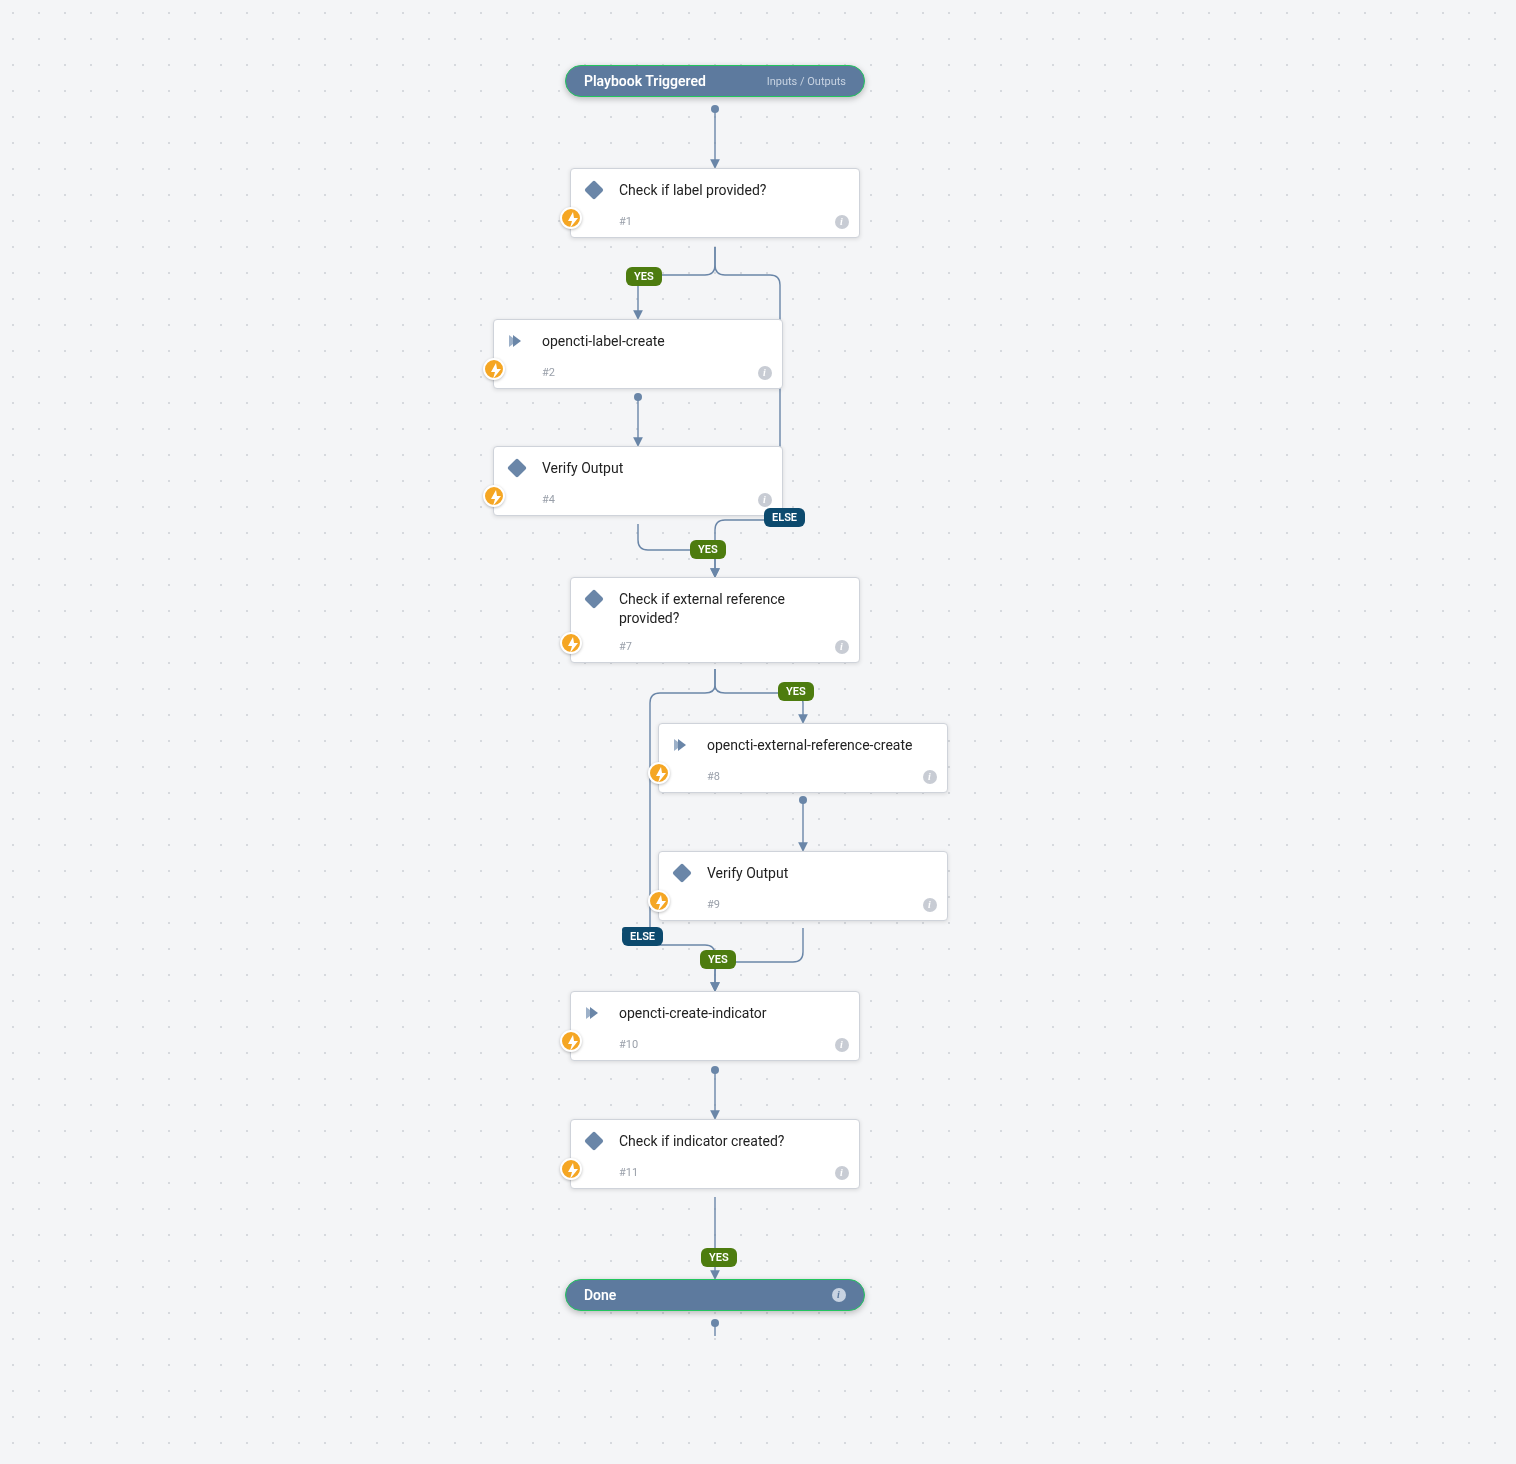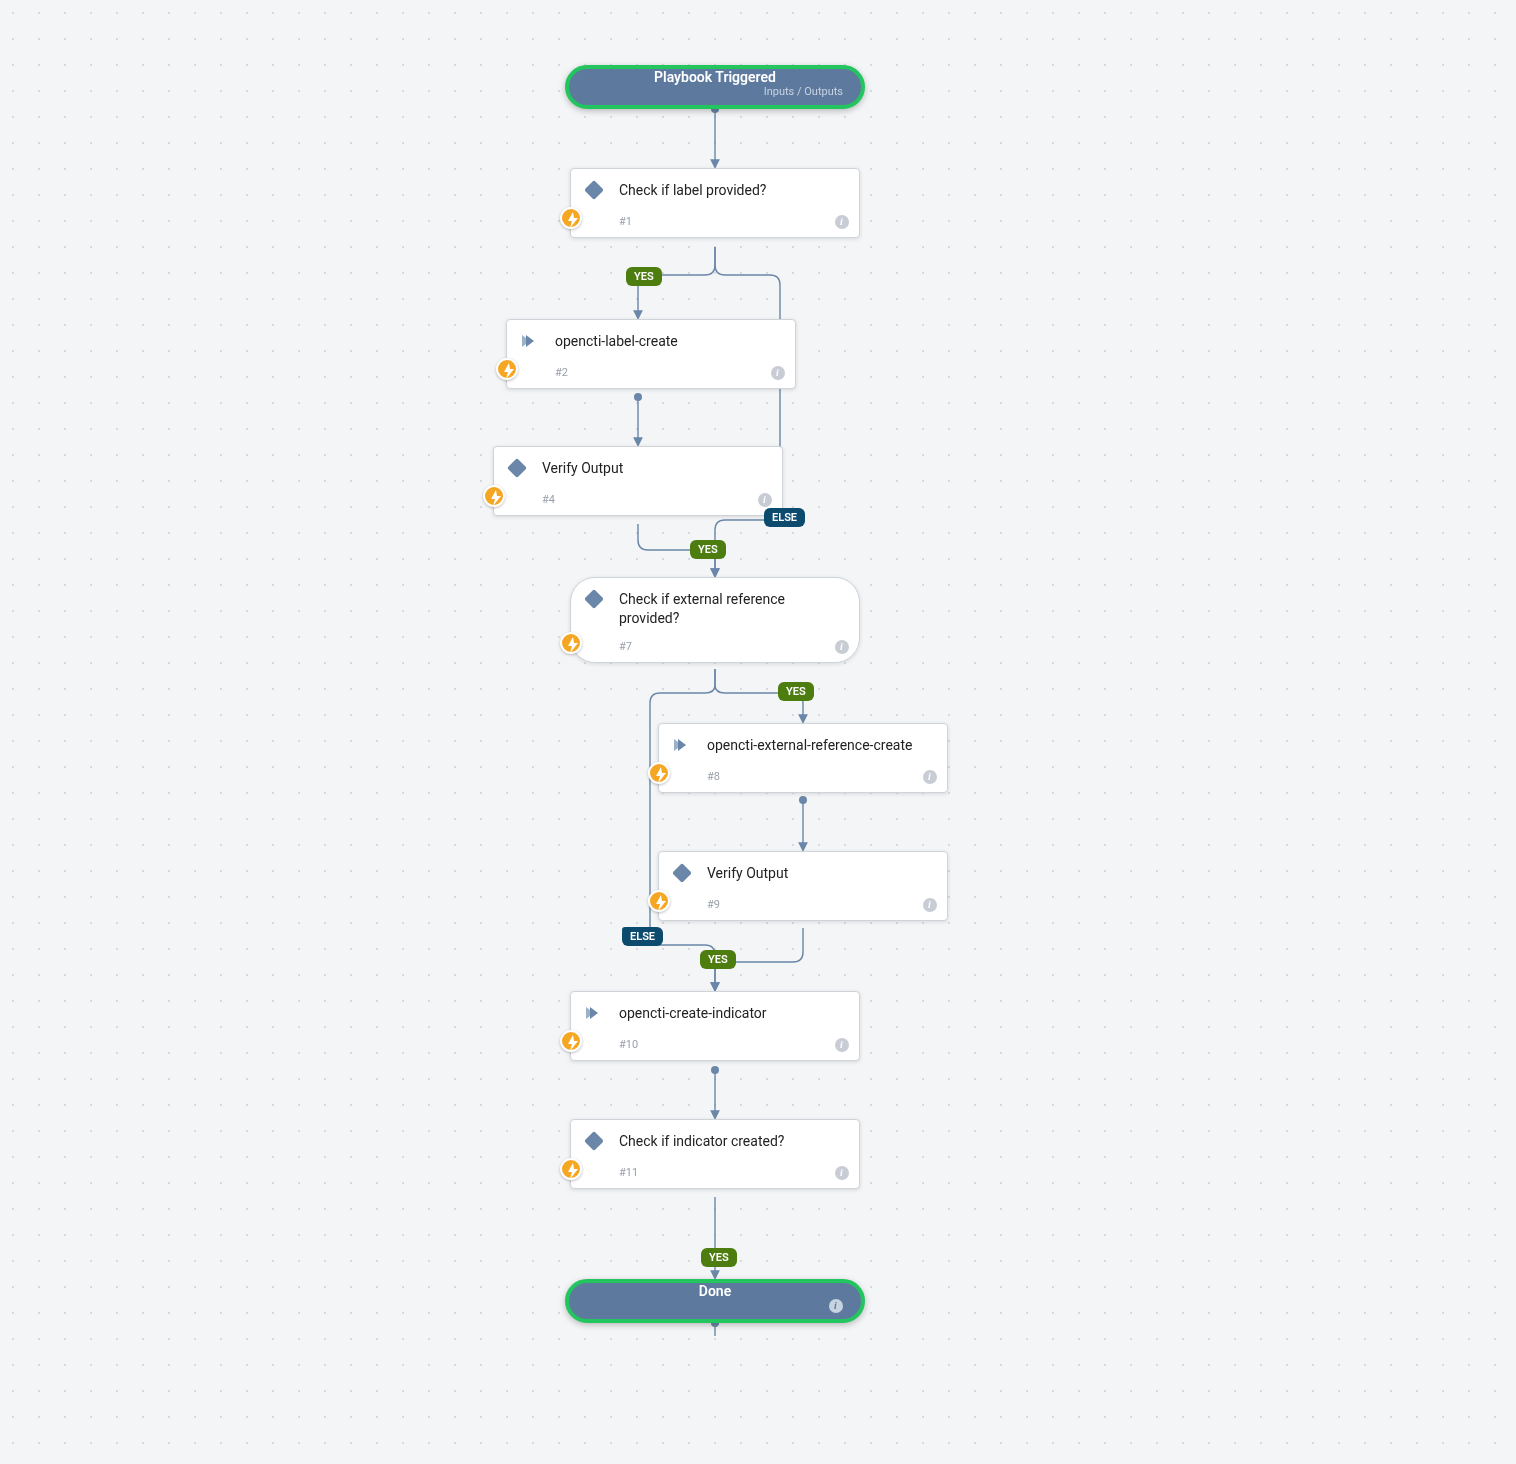--- a/index.html
+++ b/index.html
@@ -104,31 +104,30 @@
     position: absolute;
     left: 5px; top: 2px;
     border-style: solid;
     border-width: 6px 0 6px 8px;
     border-color: transparent transparent transparent #6a86a8;
   }
 
   .pill {
     position: absolute;
     width: 300px;
-    height: 44px;
+    height: 32px;
     border-radius: 22px;
     background: #5d7a9e;
-    border: 4px solid #22c55e;
+    border: 1px solid #22c55e;
     box-shadow: 0 2px 6px rgba(0,0,0,0.25);
     color: #fff;
     display: flex;
     align-items: center;
     padding: 0 18px;
     cursor: pointer;
-    flex-direction: column;
   }
   .pill .title { font-size: 14px; font-weight: 600; }
   .pill .io {
     margin-left: auto; font-size: 11px; color: #c8d3e2; font-weight: 400;
   }
   .pill .info-icon {
     margin-left: auto;
     width: 14px; height: 14px; border-radius: 50%;
     background: #c8d3e2; position: relative;
   }
@@ -207,21 +206,21 @@
   <div class="title">Check if label provided?</div>
   <div class="task-num">#1</div>
   <div class="info-icon"></div>
   <div class="bolt">
     <svg width="14" height="16" viewBox="0 0 14 16">
         <path d="M7 0 L2 9 H6 L4 16 L12 6 H8 Z" fill="#fff"></path>
       </svg>
   </div>
 </div>
 
-<div class="node" style="left:506px; top:319px;">
+<div class="node" style="left:493px; top:319px;">
   <div class="shape-icon">
       <div class="chevron"></div>
     </div>
   <div class="title">opencti-label-create</div>
   <div class="task-num">#2</div>
   <div class="info-icon"></div>
   <div class="bolt">
     <svg width="14" height="16" viewBox="0 0 14 16">
         <path d="M7 0 L2 9 H6 L4 16 L12 6 H8 Z" fill="#fff"></path>
       </svg>
@@ -235,21 +234,21 @@
   <div class="title">Verify Output</div>
   <div class="task-num">#4</div>
   <div class="info-icon"></div>
   <div class="bolt">
     <svg width="14" height="16" viewBox="0 0 14 16">
         <path d="M7 0 L2 9 H6 L4 16 L12 6 H8 Z" fill="#fff"></path>
       </svg>
   </div>
 </div>
 
-<div class="node" style="left:570px; top:577px; min-height:86px;border-radius:25px;">
+<div class="node" style="left:570px; top:577px; min-height:86px;">
   <div class="shape-icon">
       <div class="diamond"></div>
     </div>
   <div class="title" style="max-width:200px;">Check if external reference provided?</div>
   <div class="task-num">#7</div>
   <div class="info-icon"></div>
   <div class="bolt">
     <svg width="14" height="16" viewBox="0 0 14 16">
         <path d="M7 0 L2 9 H6 L4 16 L12 6 H8 Z" fill="#fff"></path>
       </svg>

